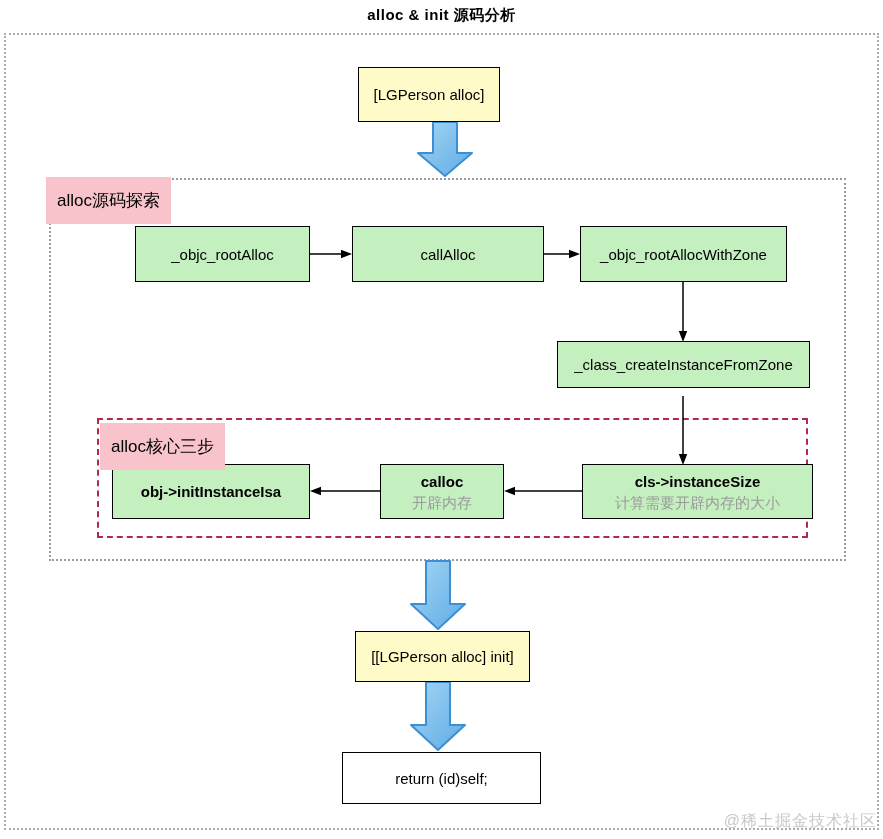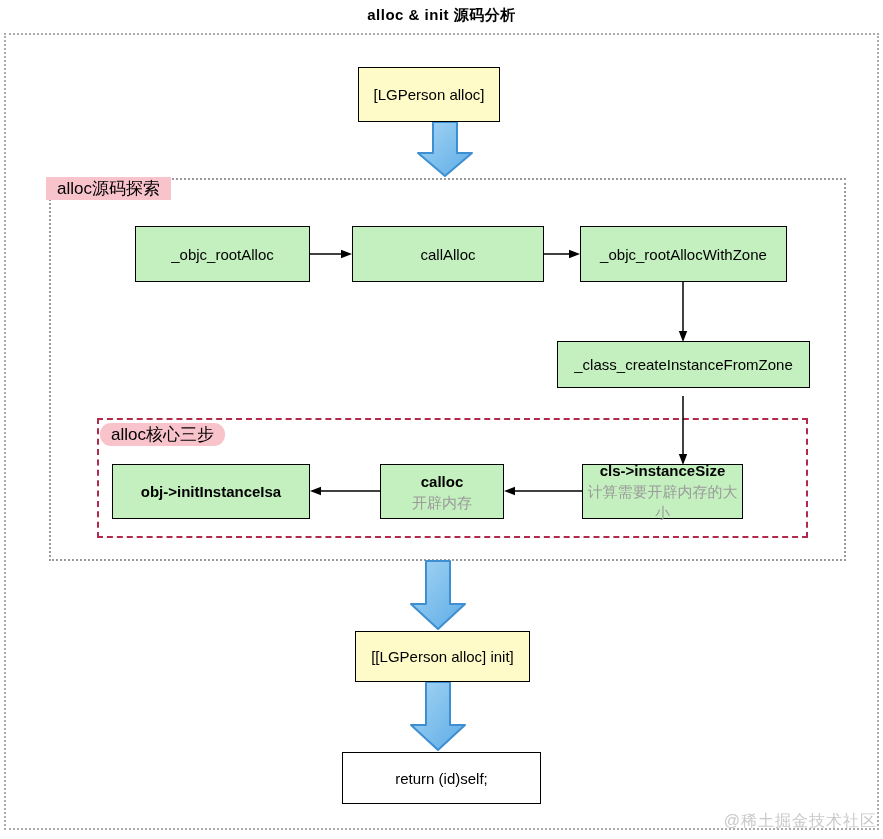--- a/index.html
+++ b/index.html
@@ -18,40 +18,40 @@
 
   .page-title{position:absolute;left:0;right:0;top:6px;text-align:center;
     font-size:15px;font-weight:600;letter-spacing:.5px;}
 
   .frame{position:absolute;box-sizing:border-box;}
   .frame-outer{left:4px;top:33px;width:875px;height:797px;border:2px dotted #ABABAB;}
   .section-explore{left:49px;top:178px;width:797px;height:383px;border:2px dotted #9A9A9A;}
   .section-core{left:97px;top:418px;width:711px;height:120px;border:2px dashed var(--crimson-border);}
 
   .section-label{position:absolute;background:var(--pink-label);font-size:17px;
-    padding:0 11px;z-index:3;white-space:nowrap;}
+    padding:12px 11px;z-index:3;white-space:nowrap;}
   .label-explore{left:46px;top:177px;}
-  .label-core{left:100px;top:423px;border-radius:11px;}
+  .label-core{left:100px;top:423px;}
 
   .box{position:absolute;box-sizing:border-box;border:1px solid #000;
     display:flex;flex-direction:column;align-items:center;justify-content:center;
     font-size:15px;text-align:center;line-height:1.4;z-index:2;background:var(--green-box);}
   .box.yellow{background:var(--yellow-box);}
   .box.white{background:#fff;}
   .box .main2{font-weight:700;}
   .box .sub{color:var(--sub-text);}
 
   .n-alloc{left:358px;top:67px;width:142px;height:55px;}
   .n-rootalloc{left:135px;top:226px;width:175px;height:56px;}
   .n-callalloc{left:352px;top:226px;width:192px;height:56px;}
   .n-rootallocwithzone{left:580px;top:226px;width:207px;height:56px;}
   .n-createinstance{left:557px;top:341px;width:253px;height:47px;}
   .n-isa{left:112px;top:464px;width:198px;height:55px;}
   .n-calloc{left:380px;top:464px;width:124px;height:55px;}
-  .n-size{left:582px;top:464px;width:161px;height:55px;}
+  .n-size{left:582px;top:464px;width:231px;height:55px;}
   .n-allocinit{left:355px;top:631px;width:175px;height:51px;}
   .n-return{left:342px;top:752px;width:199px;height:52px;}
 
   .conn{position:absolute;z-index:1;}
   .conn line{stroke:#000;stroke-width:1.5;}
   .conn polygon{fill:#000;}
 
   .bluearrow{position:absolute;z-index:1;}
   .bluearrow polygon{stroke:var(--blue-arrow-stroke);stroke-width:2;stroke-linejoin:round;}
 

